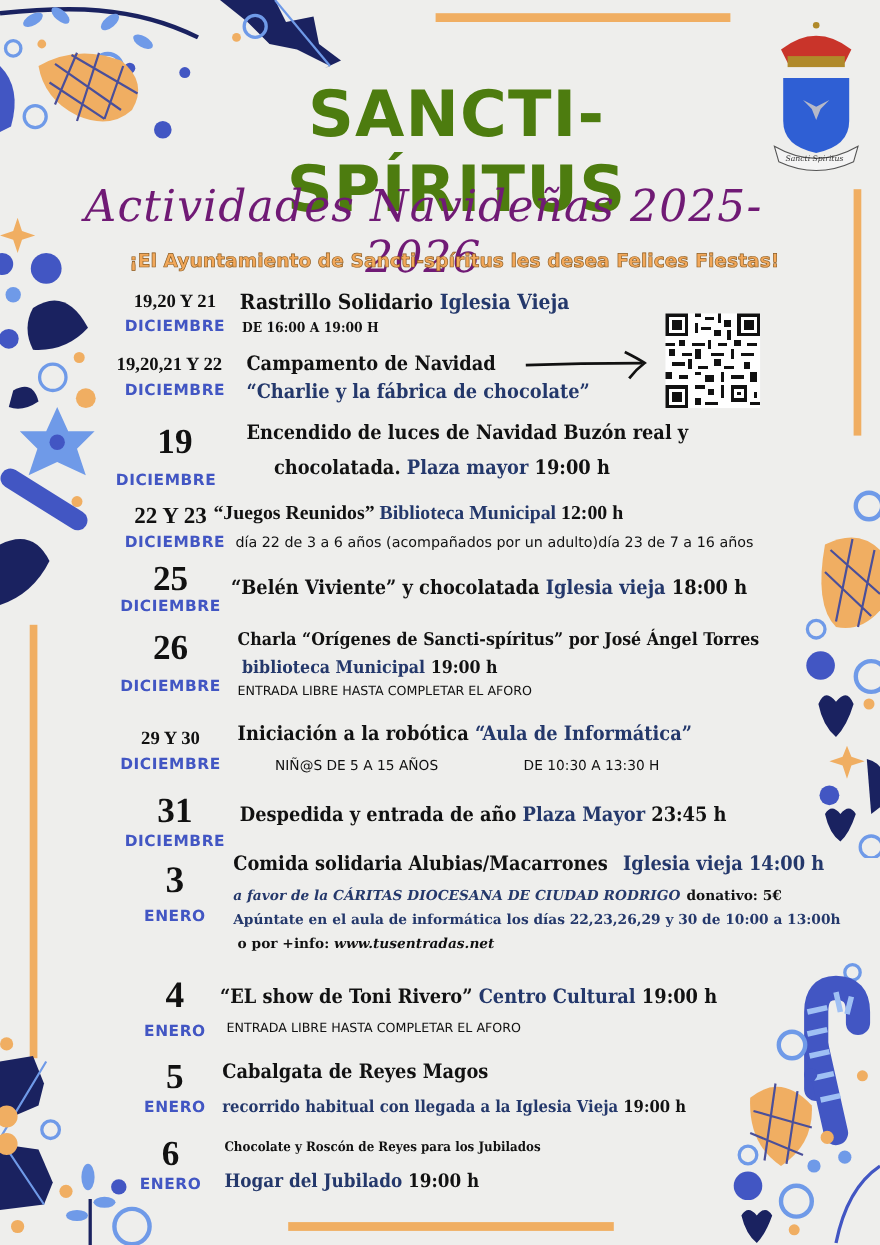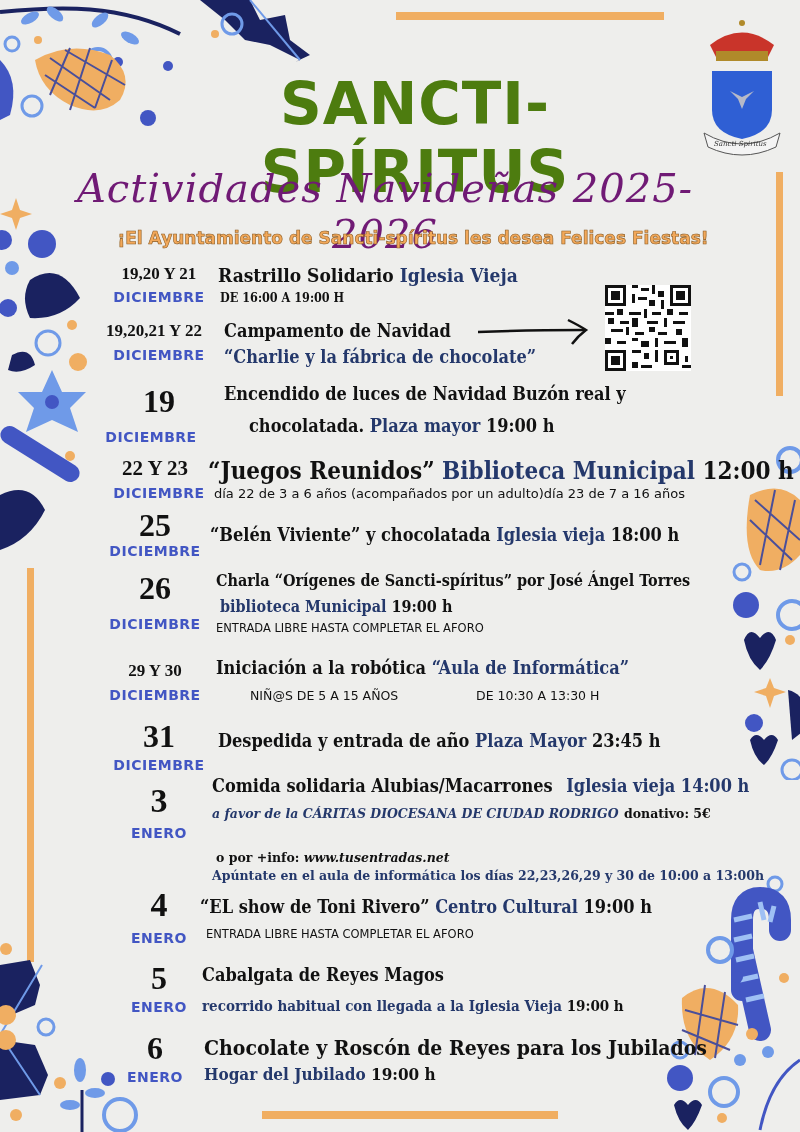--- a/index.html
+++ b/index.html
@@ -235,21 +235,21 @@
   <div class="ev" style="left:224px;top:415px;font-size:18px;margin-left:25px;">
     <span>chocolatada.</span>
     <span class="place">Plaza mayor</span>
     <span>19:00 h</span>
   </div>
 </div>
 
 <div>
   <div class="date-num" style="left:100px;top:456px;width:110px;font-size:21px;">22 Y 23</div>
   <div class="date-month" style="left:104px;top:485px;width:110px;">DICIEMBRE</div>
-  <div class="ev" style="left:208px;top:456px;font-size:24px;">
+  <div class="ev" style="left:194px;top:456px;font-size:18px;font-family:Liberation Serif, serif;">
     <span>“Juegos Reunidos”</span>
     <span class="place">Biblioteca Municipal</span>
     <span>12:00 h</span>
   </div>
   <div class="sans-note" style="left:214px;top:486px;">día 22 de 3 a 6 años (acompañados por un adulto)día 23 de 7 a 16 años</div>
 </div>
 
 <div>
   <div class="date-num" style="left:100px;top:507px;width:110px;font-size:32px;">25</div>
   <div class="date-month" style="left:100px;top:543px;width:110px;">DICIEMBRE</div>
@@ -294,21 +294,21 @@
 
 <div>
   <div class="date-num" style="left:104px;top:782px;width:110px;font-size:34px;">3</div>
   <div class="date-month" style="left:104px;top:825px;width:110px;">ENERO</div>
   <div class="ev" style="left:212px;top:775px;font-size:18px;">
     <span>Comida solidaria Alubias/Macarrones</span>
     <span class="place" style="margin-left:8px;">Iglesia vieja 14:00 h</span>
   </div>
   <div class="small-serif" style="left:212px;top:806px;font-style:italic;">a favor de la CÁRITAS DIOCESANA DE CIUDAD RODRIGO</div>
   <div class="small-serif" style="left:624px;top:806px;color:#111;">donativo: 5€</div>
-  <div class="small-serif" style="left:212px;top:828px;margin-top:40px;">Apúntate en el aula de informática los días 22,23,26,29 y 30 de 10:00 a 13:00h</div>
+  <div class="small-serif" style="left:212px;top:828px;">Apúntate en el aula de informática los días 22,23,26,29 y 30 de 10:00 a 13:00h</div>
   <div class="small-serif" style="left:216px;top:850px;color:#111;">
     <span>o por  +info:</span>
     <span class="italic">www.tusentradas.net</span>
   </div>
 </div>
 
 <div>
   <div class="date-num" style="left:104px;top:886px;width:110px;font-size:34px;">4</div>
   <div class="date-month" style="left:104px;top:930px;width:110px;">ENERO</div>
   <div class="ev" style="left:200px;top:896px;font-size:18px;">
@@ -325,18 +325,18 @@
   <div class="ev" style="left:202px;top:964px;font-size:18px;">Cabalgata de Reyes Magos</div>
   <div class="ev" style="left:202px;top:997px;font-size:15px;">
     <span class="place">recorrido habitual con llegada a la Iglesia Vieja</span>
     <span>19:00 h</span>
   </div>
 </div>
 
 <div>
   <div class="date-num" style="left:100px;top:1030px;width:110px;font-size:32px;">6</div>
   <div class="date-month" style="left:100px;top:1069px;width:110px;">ENERO</div>
-  <div class="ev" style="left:204px;top:1035px;font-size:21px;">Chocolate y Roscón de Reyes para los Jubilados</div>
+  <div class="ev" style="left:204px;top:1035px;font-size:12px;">Chocolate y Roscón de Reyes para los Jubilados</div>
   <div class="ev" style="left:204px;top:1064px;font-size:17px;">
     <span class="place">Hogar del Jubilado</span>
     <span>19:00 h</span>
   </div>
 </div>
 
 </body></html>

